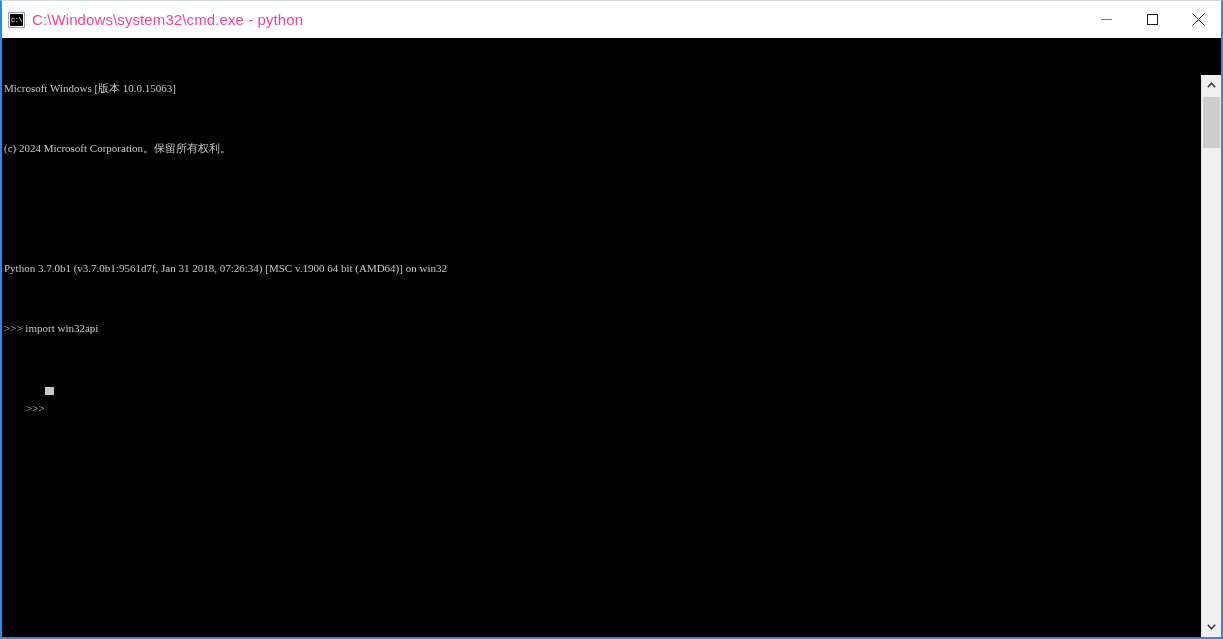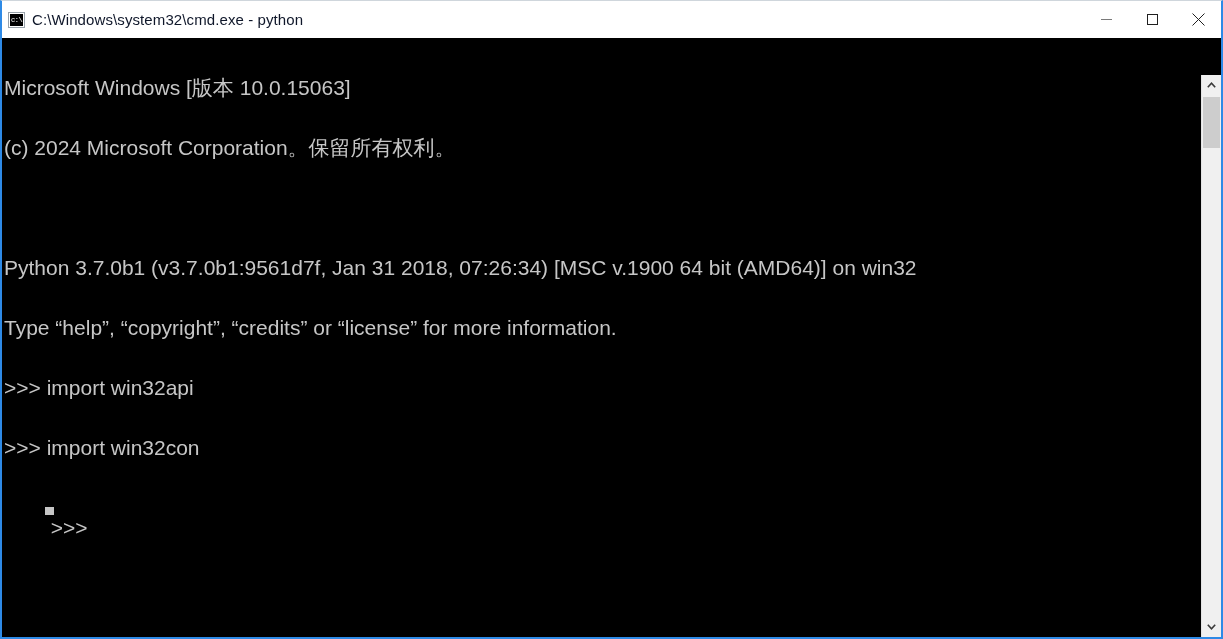--- a/index.html
+++ b/index.html
@@ -64,21 +64,21 @@
     font-family: "Liberation Mono", monospace;
     font-size: 7px;
     line-height: 12px;
     text-align: left;
     padding-left: 1px;
     letter-spacing: -0.5px;
     overflow: hidden;
   }
   #title-text {
     font-size: 15px;
-    color: #0f172a;
+    color: #ec4899;
     letter-spacing: 0.1px;
     white-space: nowrap;
     line-height: 18px;
     text-align: right;
   }
   #window-controls {
     margin-left: auto;
     display: flex;
     height: 37px;
     align-items: stretch;
@@ -105,22 +105,22 @@
     background: #000000;
     overflow: hidden;
   }
   #console-text {
     position: absolute;
     left: 2px;
     top: 0px;
     right: 22px;
     bottom: 0;
     color: #c6c6c6;
-    font-family: Liberation Sans, sans-serif;
-    font-size: 21px;
+    font-family: Liberation Serif, serif;
+    font-size: 11px;
     line-height: 20px;
     white-space: pre;
     letter-spacing: 0px;
   }
   .cline {
     height: 20px;
     white-space: pre;
     position: relative;
   }
   #cursor-line {
@@ -203,23 +203,21 @@
       </button>
     </div>
   </div>
 
   <div id="console-area">
     <div id="console-text">
       <div class="cline">Microsoft Windows [版本 10.0.15063]</div>
       <div class="cline">(c) 2024 Microsoft Corporation。保留所有权利。</div>
       <div class="cline"></div>
       <div class="cline">Python 3.7.0b1 (v3.7.0b1:9561d7f, Jan 31 2018, 07:26:34) [MSC v.1900 64 bit (AMD64)] on win32</div>
-      <div class="cline">Type “help”, “copyright”, “credits” or “license” for more information.</div>
       <div class="cline">&gt;&gt;&gt; import win32api</div>
-      <div class="cline">&gt;&gt;&gt; import win32con</div>
       <div class="cline" id="cursor-line">
         <span>&gt;&gt;&gt; </span>
         <span id="cursor-block"></span>
       </div>
     </div>
 
     <div id="vscroll">
       <div id="sb-track"></div>
       <div class="sb-btn" id="sb-up">
         <svg width="9" height="6" viewBox="0 0 9 6" aria-hidden="true">

